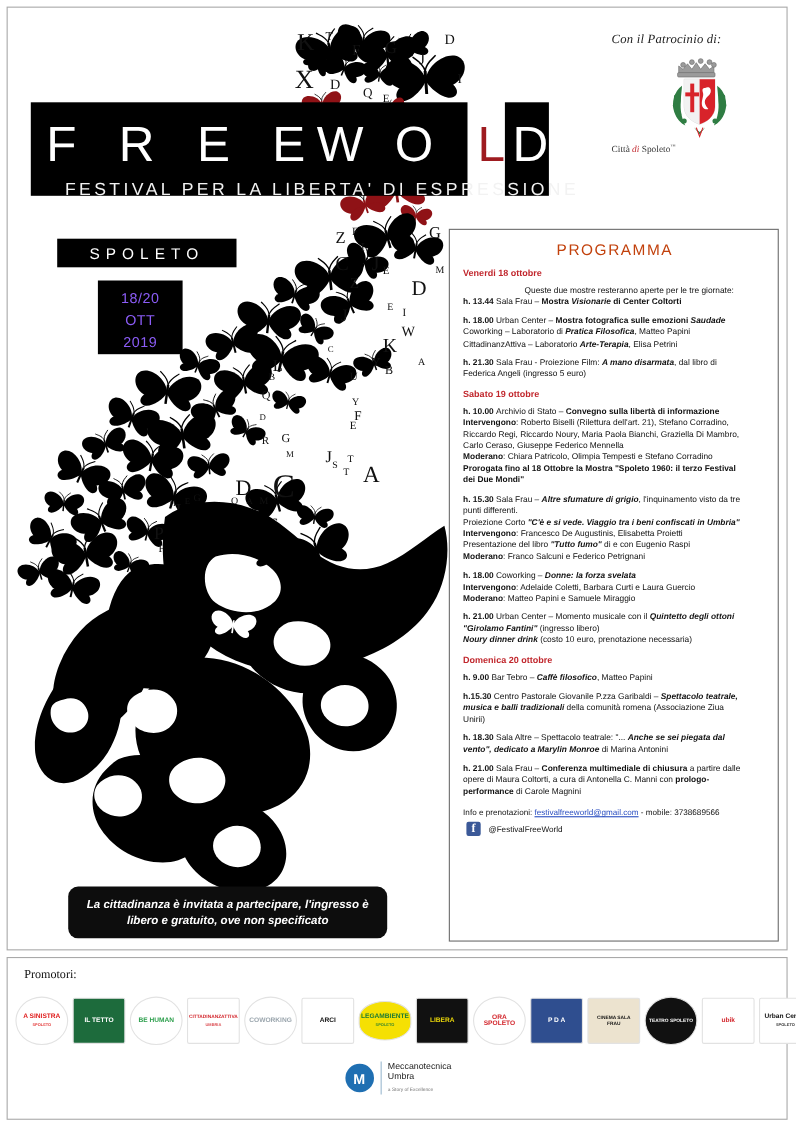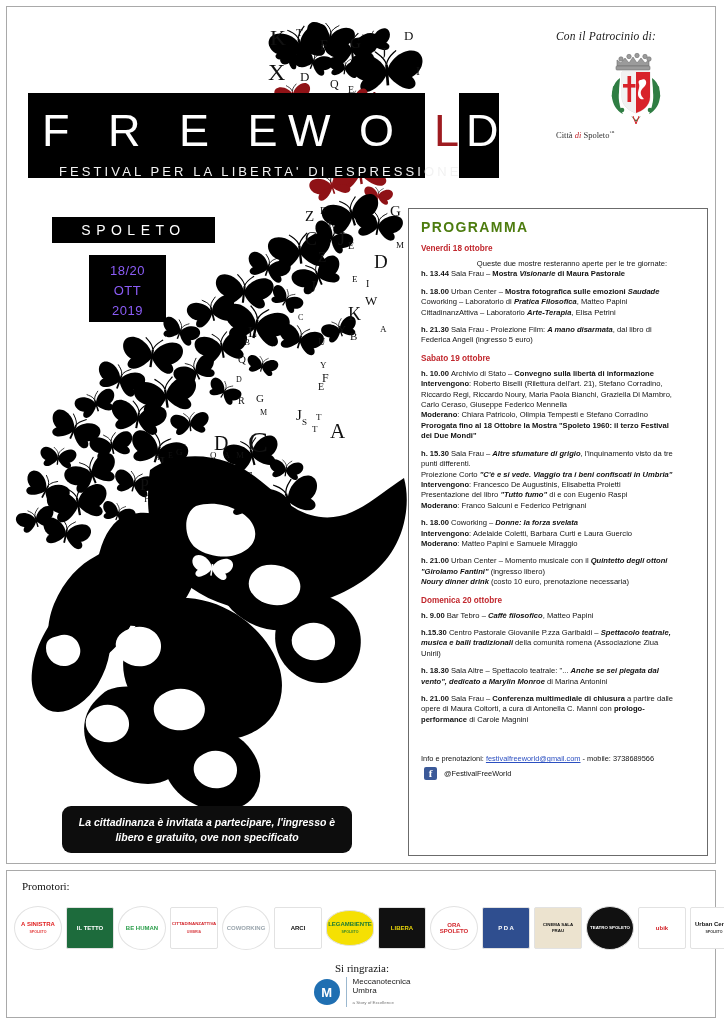--- a/index.html
+++ b/index.html
@@ -53,21 +53,21 @@
   }
   .title-d{
     position:absolute;left:466px;top:105px;
     font-size:45px;color:#fff;font-weight:400;
   }
   .title-d-bg{
     position:absolute;left:459px;top:93px;width:40px;height:85px;background:#000;
   }
   .subtitle{
     position:absolute;left:43px;top:164px;
-    font-size:13px;letter-spacing:3.1px;color:#f2f2f2;padding-left:16px;
+    font-size:16px;letter-spacing:3.1px;color:#f2f2f2;padding-left:16px;
   }
   
   .spoleto-box{
     position:absolute;left:52px;top:217px;width:163px;height:26px;background:#000;
     color:#fff;font-size:14px;letter-spacing:5.5px;text-align:center;line-height:26px;
   }
   .date-box{
     position:absolute;left:89px;top:255px;width:77px;height:67px;background:#000;
     color:#8b5cf6;text-align:center;padding-top:6px;box-sizing:border-box;
   }
@@ -84,33 +84,33 @@
   .citizen-banner span{
     font-size:10.5px;font-style:italic;font-weight:bold;line-height:15px;padding:0 10px;
   }
   
   .prog{
     position:absolute;left:408px;top:208px;width:300px;height:648px;
     background:#fff;border:1px solid #6b6b6b;box-sizing:border-box;
     padding:8px 10px 6px 12px;overflow:hidden;
   }
   .prog-title{
-    text-align:left;color:#4d7c0f;font-size:14px;font-weight:bold;letter-spacing:1.4px;
+    text-align:center;color:#c2410c;font-size:14px;font-weight:normal;letter-spacing:1.4px;
     margin:2px 0 9px 0;
   }
   .day{
     color:#c1272d;font-size:8.2px;font-weight:bold;margin:8px 0 6px 0;
   }
   .evt{margin:0 0 7px 0;font-size:7.6px;line-height:10.4px;color:#111;}
   .evt .ln{display:block;}
   .evt b{font-weight:bold;}
   .evt .bi{font-weight:bold;font-style:italic;}
   .indent{padding-left:26px;font-weight:normal;text-align:center;}
   .contact{
-    margin-top:28px;font-size:7.4px;color:#111;line-height:11px;
+    margin-top:8px;font-size:7.4px;color:#111;line-height:11px;
   }
   .contact a{color:#2b4fc1;text-decoration:underline;}
   .fb-row{display:flex;align-items:center;margin-top:3px;}
   .fb-icon{
     width:13px;height:13px;background:#3b5998;border-radius:2px;color:#fff;
     font-family:"Liberation Serif", serif;font-weight:bold;font-size:11px;
     text-align:center;line-height:13px;margin-left:3px;margin-right:7px;
   }
   
   .promo-label{
@@ -438,21 +438,21 @@
   <div class="citizen-banner">
     <span>La cittadinanza è invitata a partecipare, l'ingresso è libero e gratuito, ove non specificato</span>
   </div>
 
   <div class="prog">
     <div class="prog-title">PROGRAMMA</div>
     <div id="prog-days">
         <div class="day">Venerdi 18 ottobre</div>
         <div class="evt">
           <span class="ln indent">Queste due mostre resteranno aperte per le tre giornate:</span>
-          <span class="ln"><b>h. 13.44 </b><span>Sala Frau – </span><b>Mostra </b><span class="bi">Visionarie </span><b>di Maura Pastorale</b></span>
+          <span class="ln"><b>h. 13.44 </b><span>Sala Frau – </span><b>Mostra </b><span class="bi">Visionarie </span><b>di Center Coltorti</b></span>
         </div>
         <div class="evt">
           <span class="ln"><b>h. 18.00 </b><span>Urban Center – </span><b>Mostra fotografica sulle emozioni </b><span class="bi">Saudade</span></span>
           <span class="ln"><span>Coworking – Laboratorio di </span><span class="bi">Pratica Filosofica</span><span>, Matteo Papini</span></span>
           <span class="ln"><span>CittadinanzAttiva – Laboratorio </span><span class="bi">Arte-Terapia</span><span>, Elisa Petrini</span></span>
         </div>
         <div class="evt">
           <span class="ln"><b>h. 21.30 </b><span>Sala Frau - Proiezione Film: </span><span class="bi">A mano disarmata</span><span>, dal libro di</span></span>
           <span class="ln"><span>Federica Angeli (ingresso 5 euro)</span></span>
         </div>
@@ -559,21 +559,20 @@
       <div class="logo" style="width: 42px; background: rgb(255, 255, 255); color: rgb(211, 38, 44); border: 1px solid rgb(226, 226, 226); border-radius: 2px; height: 40px; font-weight: bold; flex-direction: column; line-height: 6px; padding: 0px 2px;">
         <span style="font-size: 6px;">ubik</span>
       </div>
       <div class="logo" style="width: 42px; background: rgb(255, 255, 255); color: rgb(17, 17, 17); border: 1px solid rgb(226, 226, 226); border-radius: 2px; height: 40px; font-weight: bold; flex-direction: column; line-height: 6px; padding: 0px 2px;">
         <span style="font-size: 6px;">Urban Center</span>
         <span style="font-size: 3.6px; margin-top: 2px; opacity: 0.85;">SPOLETO</span>
       </div>
     </div>
 
   <div class="thanks">
-    <div class="thanks-label">Si ringrazia:</div>
     <div class="mecc">
       <div class="mecc-circle">M</div>
       <div class="mecc-txt">
         <span class="m1">Meccanotecnica</span>
         <span class="m1">Umbra</span>
         <span class="m2">a Story of Excellence</span>
       </div>
     </div>
   </div>
 

